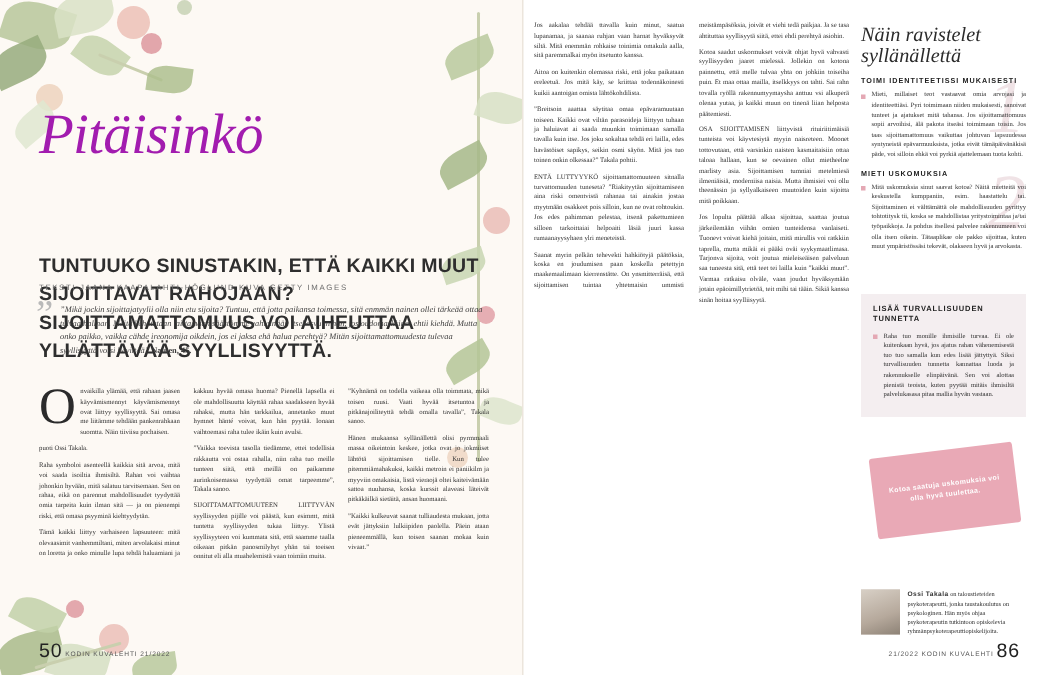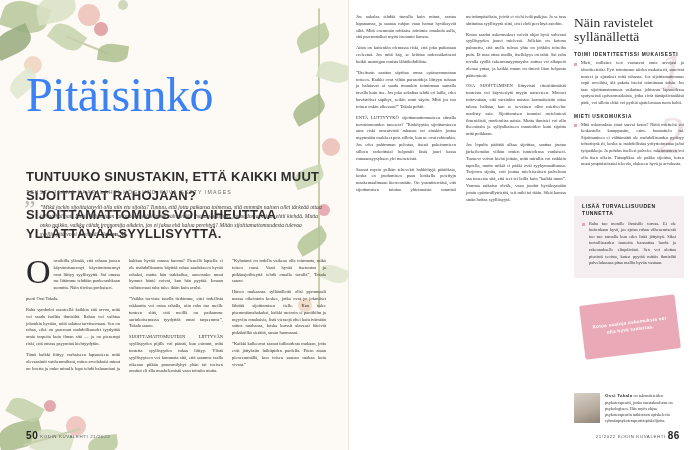--- a/index.html
+++ b/index.html
@@ -24,23 +24,24 @@
   .dot{position:absolute;border-radius:50%;}
   .stem{position:absolute;background:#c9cfae;border-radius:2px;}
 
   
   .title-block{
     position:absolute;left:26px;top:72px;width:300px;
     z-index:5;
   }
   .big-title{
     font-family:"Liberation Serif", serif;
-    font-size:48px;
+    font-style:italic;
+    font-size:38px;
     line-height:.95;
-    color:#3b82f6;
+    color:#a21caf;
     letter-spacing:-0.5px;
   }
   .big-title .l2{display:block;margin-left:34px;}
   .standfirst{
     position:absolute;left:26px;top:148px;width:305px;
     font-family:"Liberation Sans", sans-serif;
     font-weight:700;
     font-size:13px;
     line-height:1.45;
     letter-spacing:.2px;
@@ -92,21 +93,21 @@
     position:absolute;left:8px;top:14px;width:210px;height:390px;
     column-count:2;column-gap:10px;
     font-size:4.5px;line-height:1.52;color:#333;text-align:justify;
   }
   .rp-cols p{margin:0 0 4px 0;}
 
   .sidebar{
     position:absolute;right:12px;top:16px;width:110px;
   }
   .sb-title{
-    font-family:"Liberation Serif",serif;
+    font-family:"Liberation Serif",serif;font-style:italic;
     font-size:13.5px;line-height:1.05;color:#2b2b2b;
     margin-bottom:8px;
   }
   .sb-h{
     font-family:"Liberation Sans",sans-serif;font-weight:700;
     font-size:4.8px;letter-spacing:.7px;text-transform:uppercase;
     color:#222;margin:7px 0 3px;
   }
   .sb-item{
     position:relative;font-size:4.4px;line-height:1.5;color:#333;
@@ -157,21 +158,21 @@
   }
   .bio-text{font-size:4.2px;line-height:1.45;color:#333;}
   .bio-text b{font-family:"Liberation Sans",sans-serif;font-size:4.4px;letter-spacing:.3px;}
 
   
   .folio{
     position:absolute;bottom:9px;
     font-family:"Liberation Sans",sans-serif;
     font-size:4.4px;letter-spacing:.6px;color:#555;
   }
-  .folio .pg{font-size:10px;font-weight:700;color:#222;vertical-align:-1px;}
+  .folio .pg{font-size:13px;font-weight:400;color:#222;vertical-align:-1px;}
   .folio-left{left:26px;}
   .folio-right{right:16px;}
 
   .divider{
     position:absolute;left:0;top:0;bottom:0;width:1px;background:#ece5dc;
   }
 </style>
 </head>
 <body>
 

